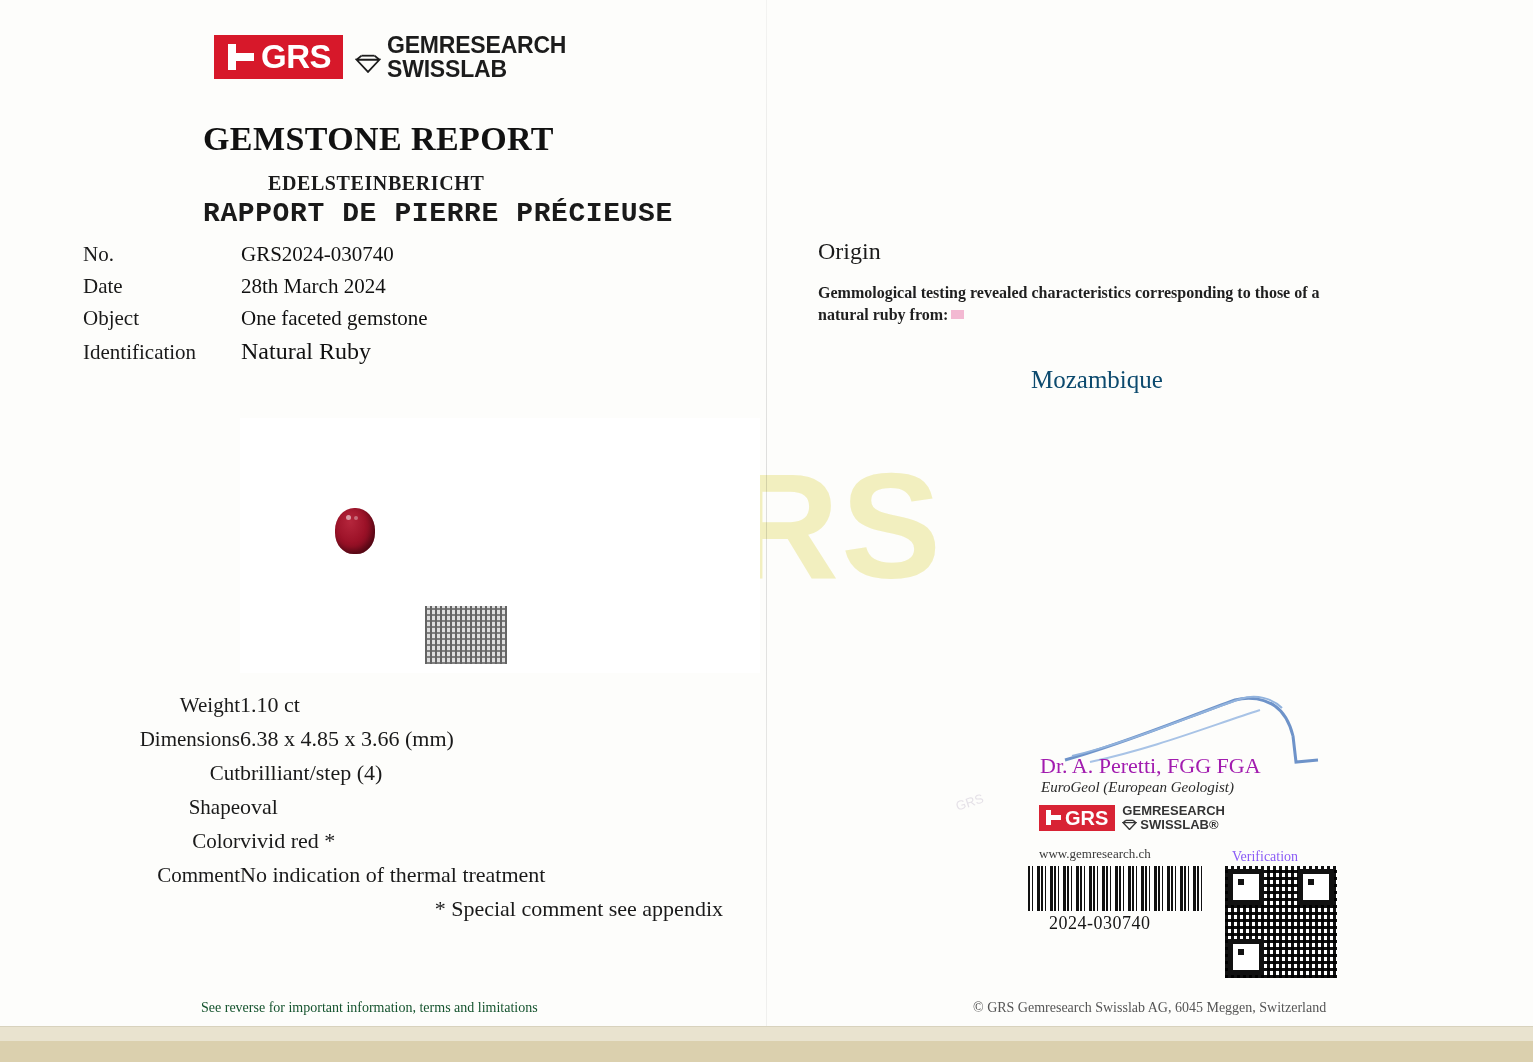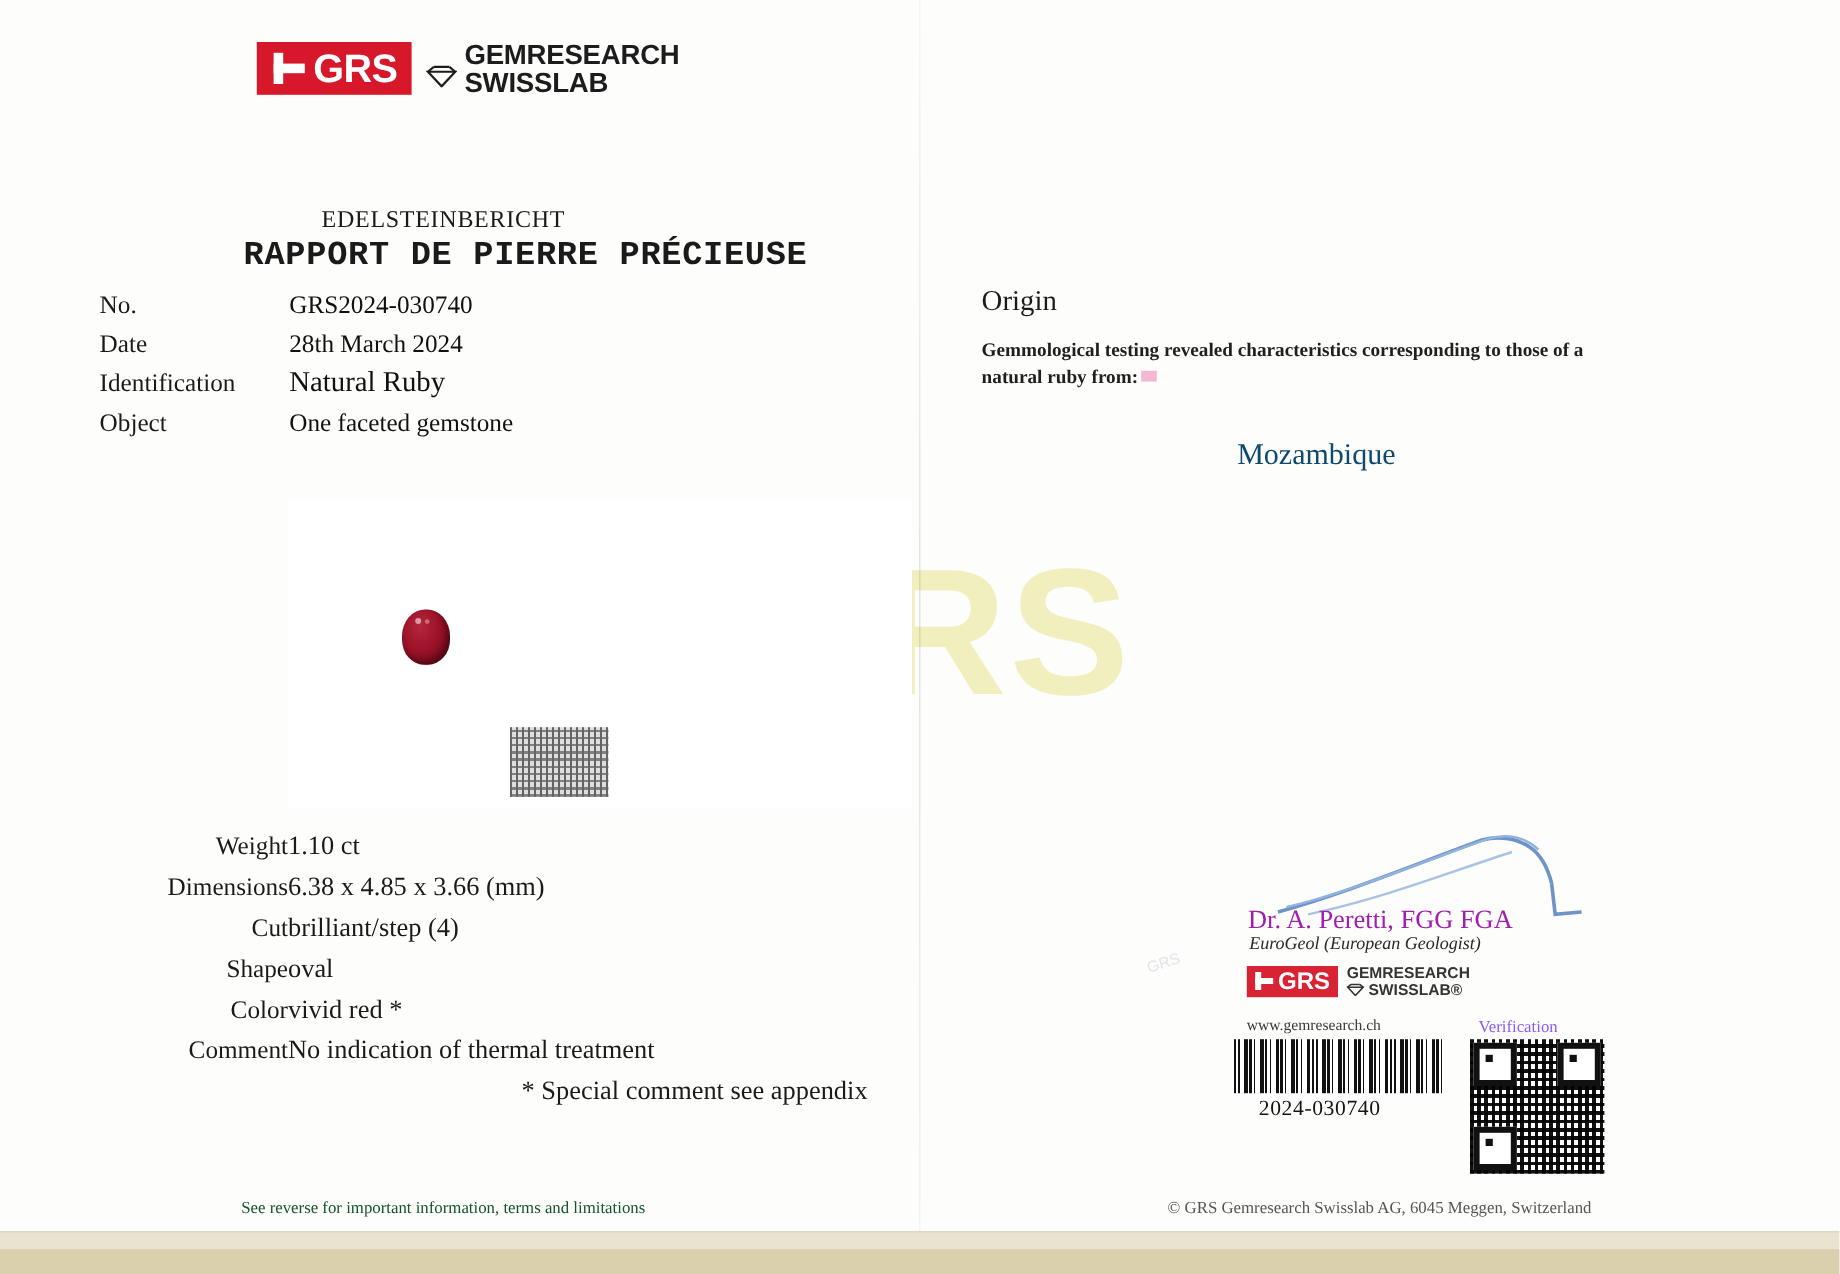--- a/index.html
+++ b/index.html
@@ -160,21 +160,21 @@
     font-weight: 700;
     font-size: 34px;
     letter-spacing: 0.4px;
     color: #111;
   }
   .title-de {
     position: absolute;
     left: 268px;
     top: 172px;
     font-family: "Liberation Serif", serif;
-    font-weight: 400;
+    font-weight: 700;
     font-size: 20px;
     letter-spacing: 0.6px;
   }
   .title-fr {
     position: absolute;
     left: 203px;
     top: 198px;
     font-family: Liberation Mono, monospace;
     font-weight: 700;
     font-size: 28px;
@@ -507,39 +507,40 @@
         <line x1="30" y1="8" x2="24" y2="3" stroke="#1c1c1c" stroke-width="2.2"></line>
         <line x1="8" y1="3" x2="24" y2="3" stroke="#1c1c1c" stroke-width="2.2"></line>
       </svg>
       <div class="logo-words">
         <div>GEMRESEARCH</div>
         <div>SWISSLAB</div>
       </div>
     </div>
   </div>
 
+  <div class="title-main">GEMSTONE REPORT</div>
   <div class="title-de">EDELSTEINBERICHT</div>
   <div class="title-fr">RAPPORT DE PIERRE PRÉCIEUSE</div>
 
   <div class="info-table">
     <div class="info-row">
       <div class="info-label">No.</div>
       <div class="info-value">GRS2024-030740</div>
     </div>
     <div class="info-row">
       <div class="info-label">Date</div>
       <div class="info-value">28th March 2024</div>
     </div>
     <div class="info-row">
+      <div class="info-label">Object</div>
+      <div class="info-value">One faceted gemstone</div>
+    </div>
+    <div class="info-row">
       <div class="info-label">Identification</div>
       <div class="info-value big">Natural Ruby</div>
-    </div>
-    <div class="info-row">
-      <div class="info-label">Object</div>
-      <div class="info-value">One faceted gemstone</div>
     </div>
   </div>
 
   <div class="photo-area">
     <div class="gem"></div>
     <div class="minicode"></div>
   </div>
 
   <div class="detail-table">
     <div class="detail-row">

